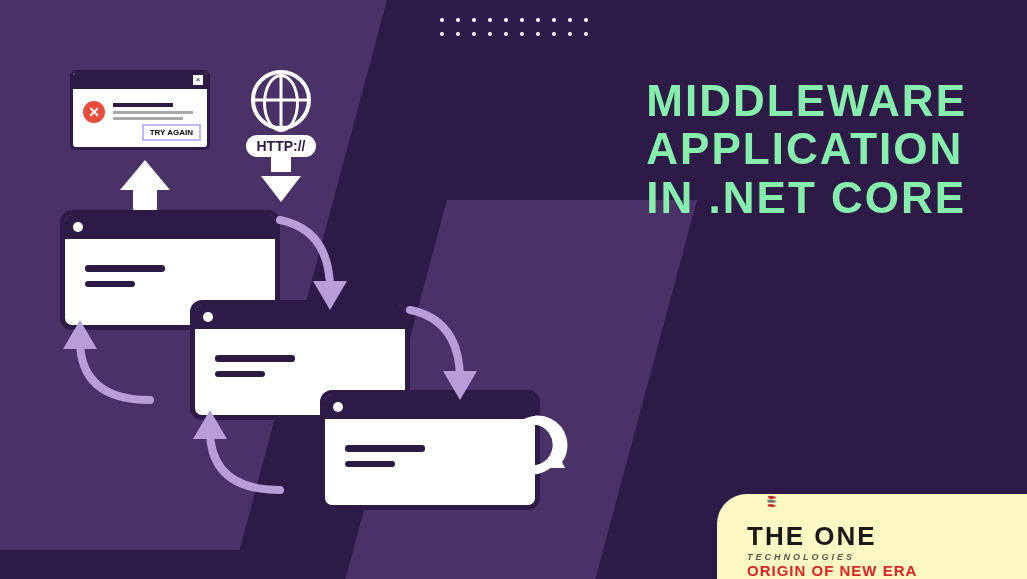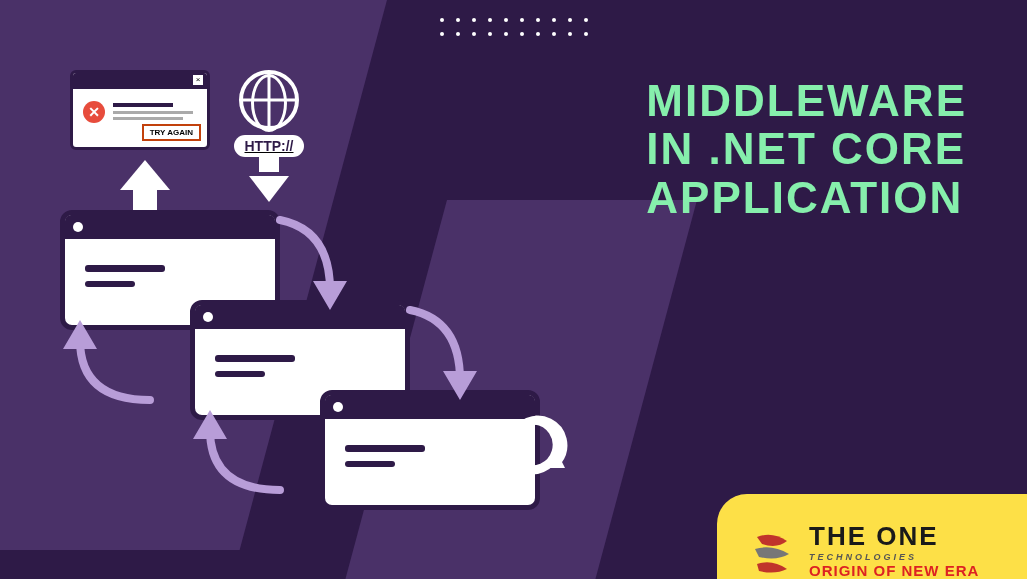--- a/index.html
+++ b/index.html
@@ -116,32 +116,31 @@
       left: 40px;
       top: 30px;
     }
     .error-line1 { width: 60px; height: 4px; background: #2e1a47; margin-bottom: 4px; }
     .error-line2 { width: 80px; height: 3px; background: #aaa; margin-bottom: 3px; }
     .error-line3 { width: 70px; height: 3px; background: #aaa; }
     .try-again {
       position: absolute;
       right: 6px;
       bottom: 6px;
-      border: 2px solid #c2410c;
+      border: 2px solid #c4b5fd;
       font-size: 8px;
       padding: 2px 6px;
       font-weight: bold;
     }
     .globe-container {
       position: absolute;
-      left: 164px;
+      left: 176px;
       top: 10px;
       width: 90px;
       height: 110px;
-      text-decoration: underline;
     }
     .globe {
       width: 60px;
       height: 60px;
       border: 4px solid #fff;
       border-radius: 50%;
       margin: 0 auto;
       position: relative;
     }
     .globe::before {
@@ -268,26 +267,27 @@
       stroke: #b89dd8;
       stroke-width: 8;
       fill: none;
     }
     .logo-panel {
       position: absolute;
       right: 0;
       bottom: 0;
       width: 310px;
       height: 85px;
-      background: #fde047;
+      background: #fef9c3;
       border-top-left-radius: 30px;
       display: flex;
-      align-items: flex-end;
+      align-items: flex-start;
       padding-left: 30px;
       gap: 12px;
+      flex-direction: column;
     }
     .logo-mark {
       width: 50px;
       height: 50px;
     }
     .logo-text {
       display: flex;
       flex-direction: column;
     }
     .logo-main {
@@ -339,22 +339,22 @@
       <div class="dot"></div>
       <div class="dot"></div>
       <div class="dot"></div>
       <div class="dot"></div>
       <div class="dot"></div>
     </div>
 </div>
 
 <div class="title">
   <div>MIDDLEWARE</div>
+  <div>APPLICATION</div>
   <div>IN .NET CORE</div>
-  <div>APPLICATION</div>
 </div>
 
 <div class="illustration">
   <div class="error-window">
     <div class="error-window-frame">
       <div class="error-titlebar">
         <div class="error-close">×</div>
       </div>
       <div class="error-icon">✕</div>
       <div class="error-lines">

